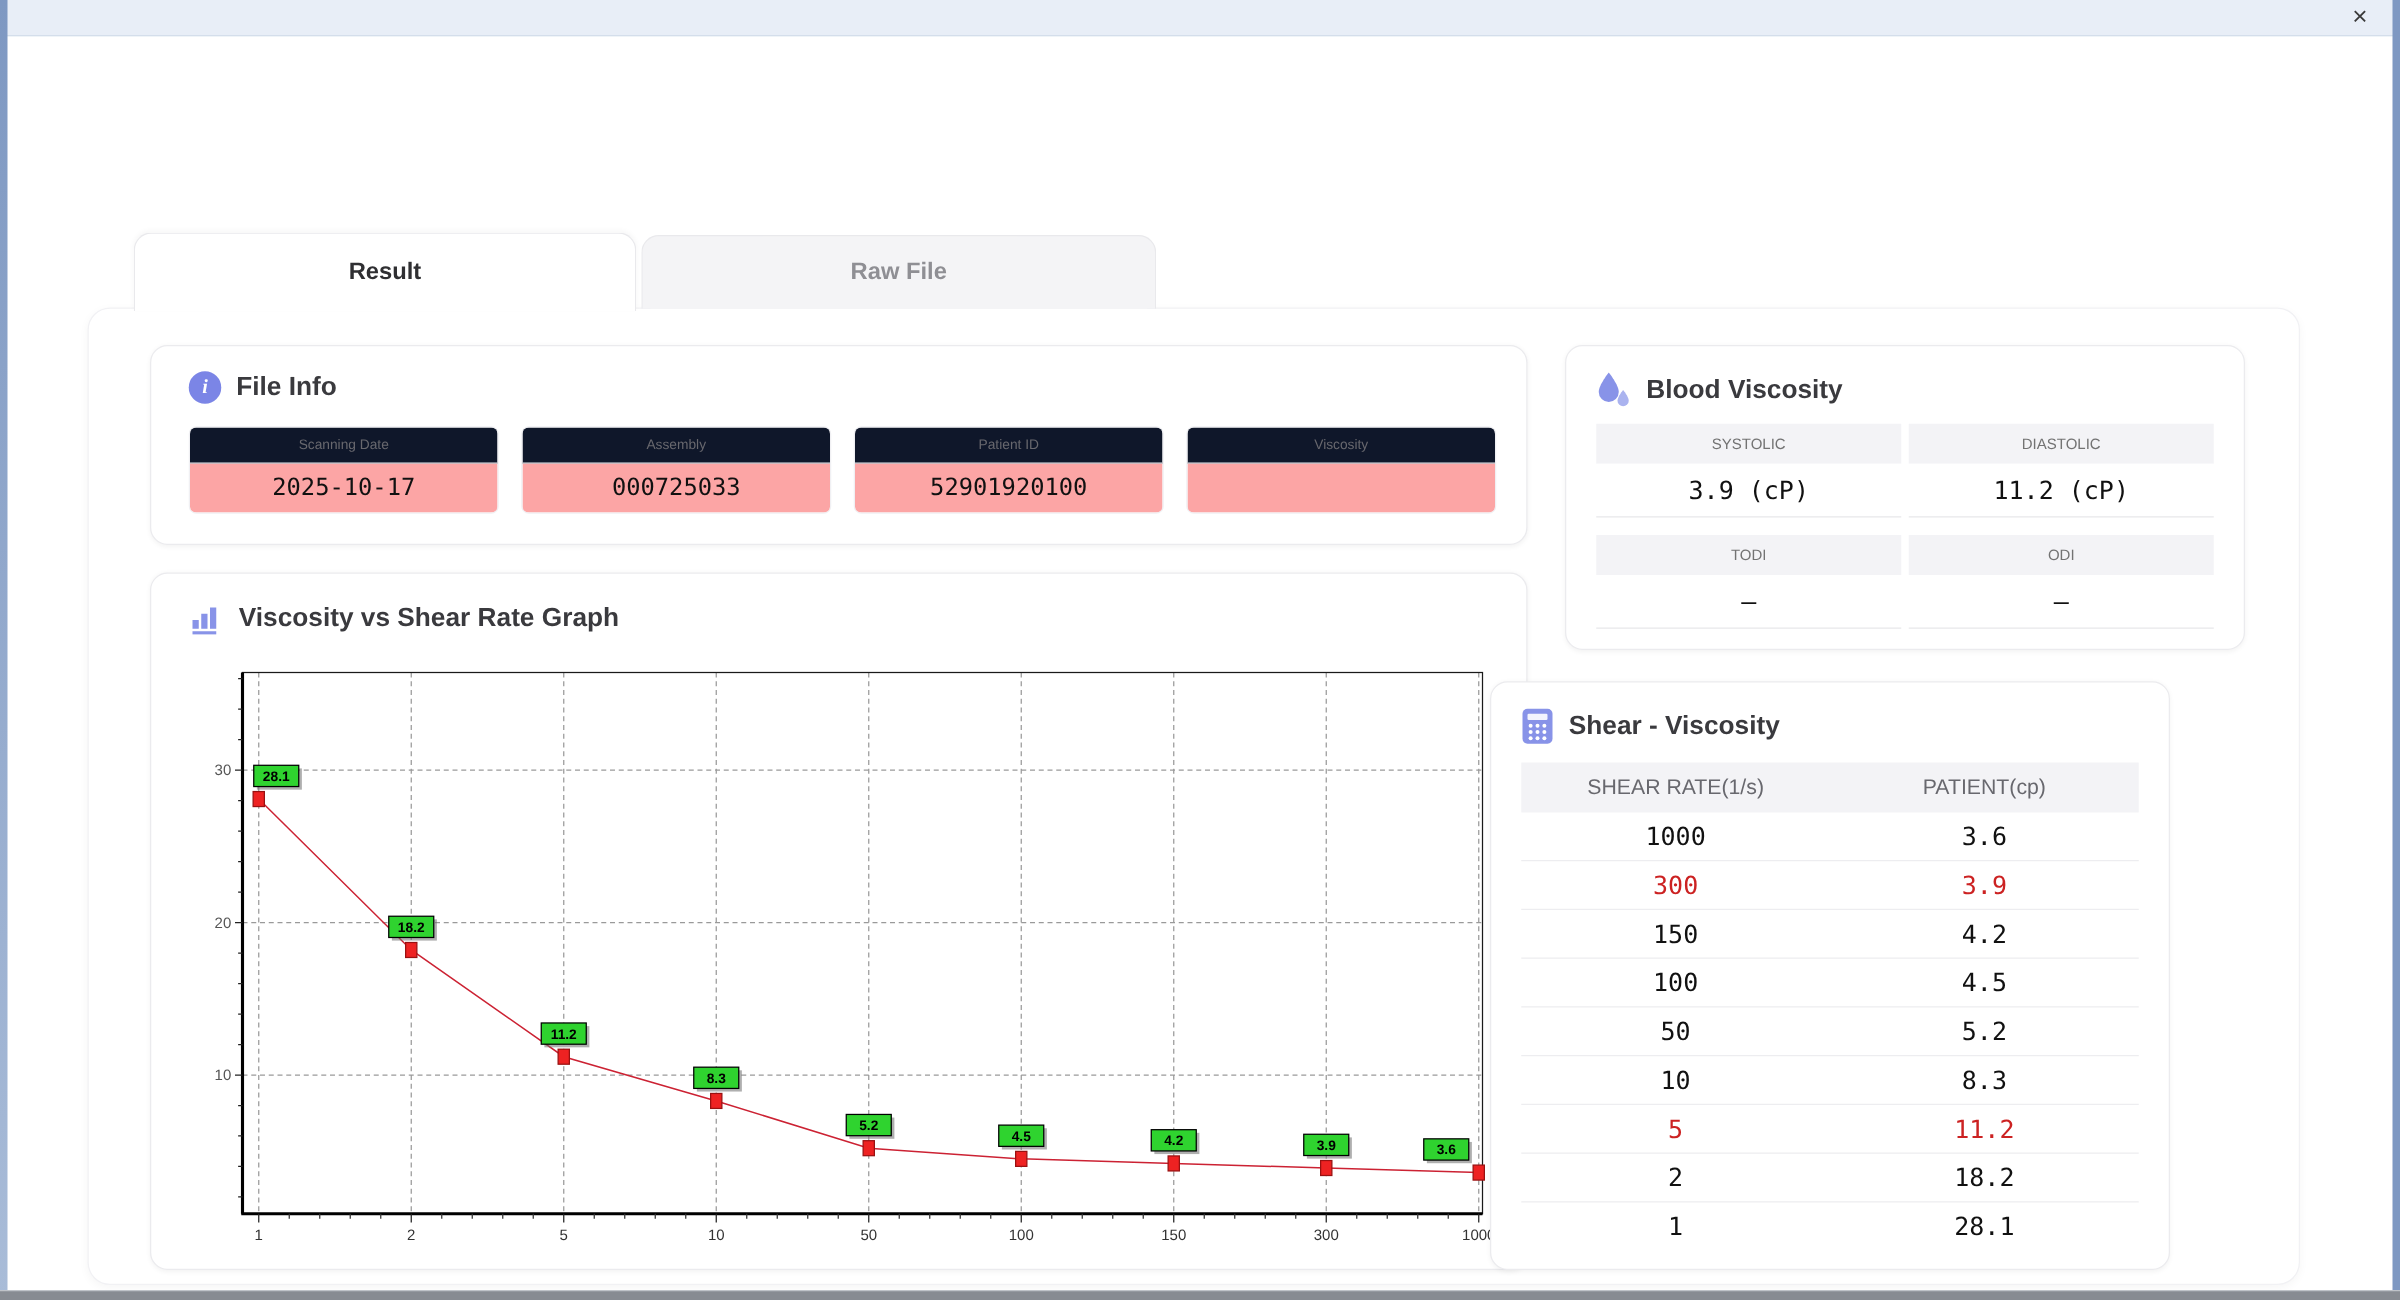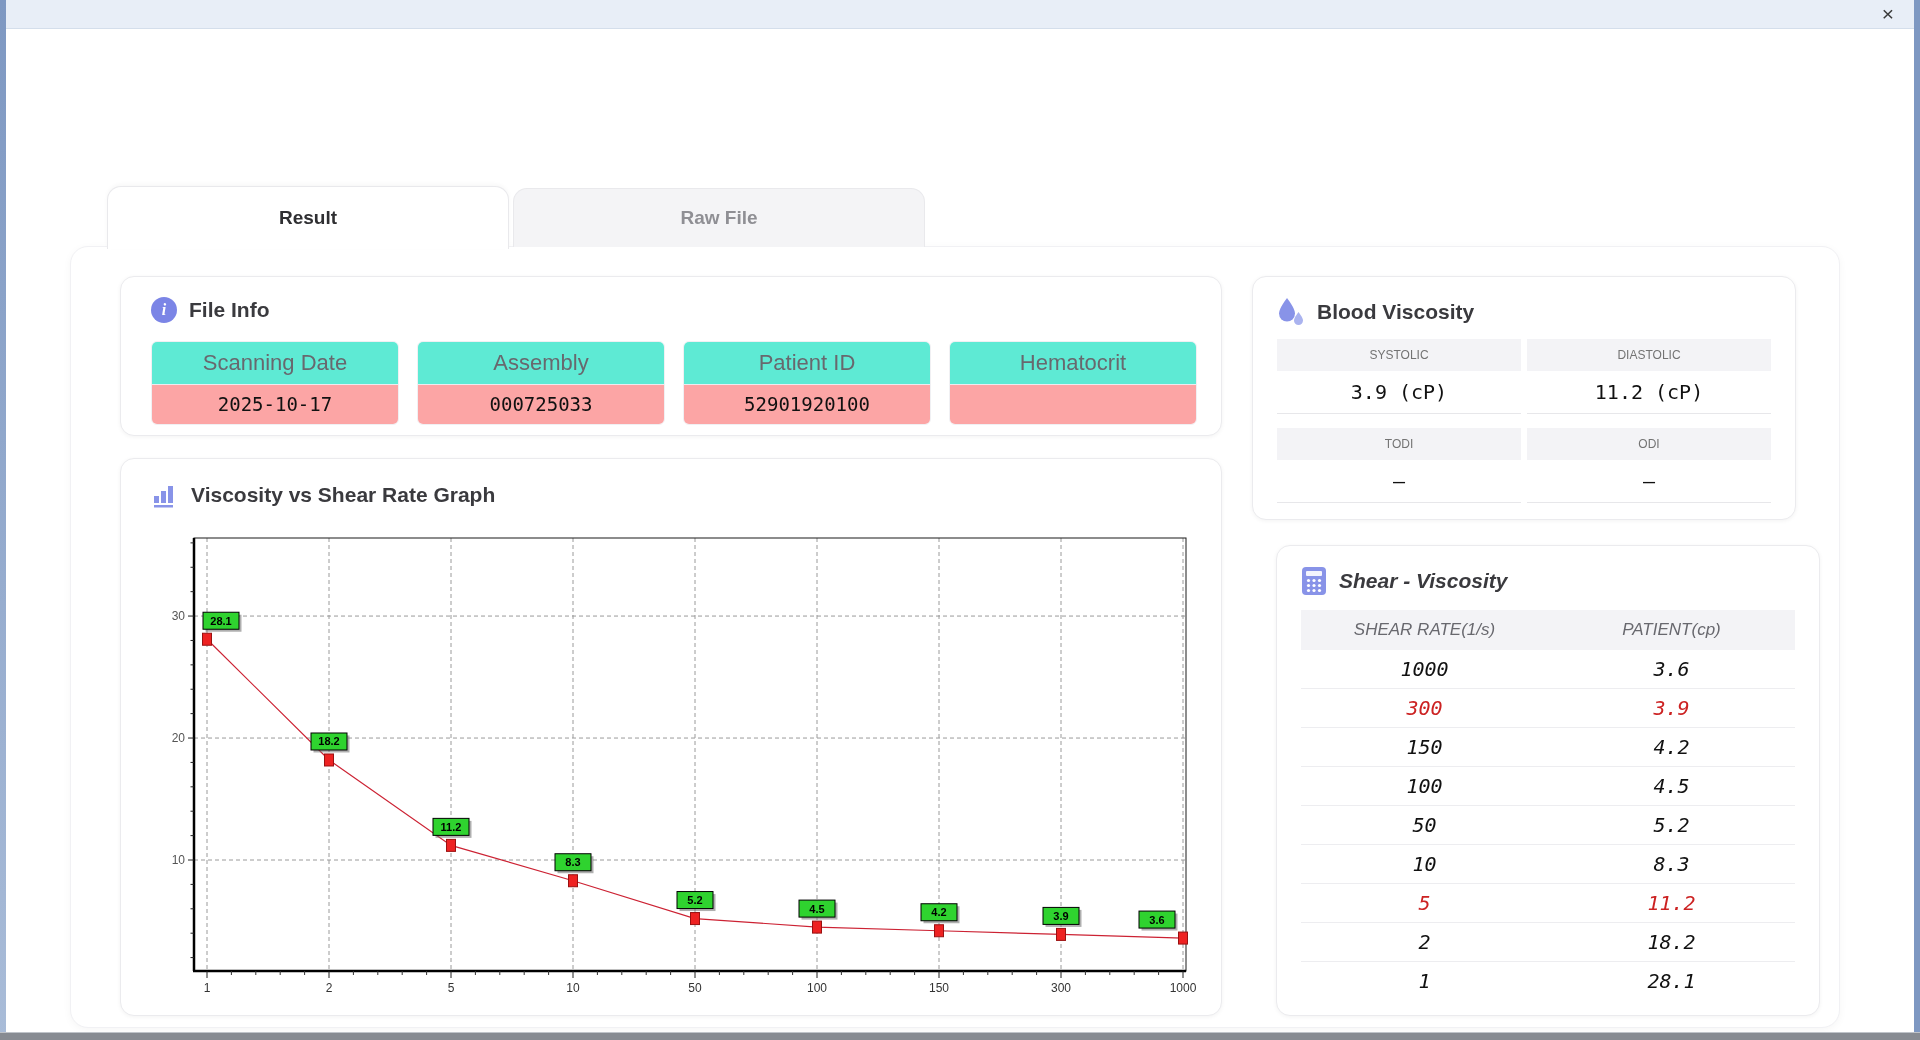--- a/index.html
+++ b/index.html
@@ -28,21 +28,21 @@
        border:1px solid #e9e9ec;border-bottom:none;border-radius:14px 14px 0 0;font-size:19px;z-index:5;}
   .tab.active{background:#fff;color:#2f2f32;font-weight:bold;height:62px;box-shadow:0 -2px 4px rgba(0,0,0,.03);}
   .tab.inactive{background:#f4f4f6;color:#8f8f94;font-weight:bold;height:58px;}
 
   .panel{position:absolute;left:70px;top:246px;width:1768px;height:780px;background:#fff;
          border:1px solid #f1f1f4;border-radius:18px;box-shadow:0 2px 8px rgba(0,0,0,.04);}
 
   
   .fi-row{position:absolute;left:30px;top:64px;display:flex;gap:18px;}
   .fi-group{width:246px;border:1px solid #f0f0f3;border-radius:6px;overflow:hidden;}
-  .fi-label{background:#5eead4;color:#68686e;font-size:22px;text-align:center;padding:8px 0;border-bottom:1px solid #ececef;}
+  .fi-label{background:#0f172a;color:#68686e;font-size:11px;text-align:center;padding:8px 0;border-bottom:1px solid #ececef;}
   .fi-value{background:#fca5a5;color:#111;font-size:19px;font-family:"DejaVu Sans Mono",monospace;text-align:center;padding:8px 0;min-height:23px;}
 
   
   .bv-grid{position:absolute;left:24px;top:62px;width:494px;}
   .bv-pair{display:flex;gap:6px;margin-bottom:10px;}
   .bv-col{flex:1;}
   .bv-h{background:#f3f3f6;color:#737373;font-size:12px;text-align:center;padding:9px 0;}
   .bv-v{background:#fff;color:#111;font-size:20px;font-family:"DejaVu Sans Mono",monospace;text-align:center;padding:9px 0;border-bottom:1px solid #e7e7ea;}
 
   
@@ -92,21 +92,21 @@
         </div>
         <div class="fi-group">
           <div class="fi-label">Assembly</div>
           <div class="fi-value">000725033</div>
         </div>
         <div class="fi-group">
           <div class="fi-label">Patient ID</div>
           <div class="fi-value">52901920100</div>
         </div>
         <div class="fi-group">
-          <div class="fi-label">Hematocrit</div>
+          <div class="fi-label">Viscosity</div>
           <div class="fi-value"></div>
         </div>
       </div>
   </div>
 
   <div class="card" style="left:120px;top:458px;width:1100px;height:556px;">
     <div class="card-title" style="position:absolute;left:30px;top:22px;">
       <svg width="28" height="28" viewBox="0 0 28 28">
         <rect x="3" y="15" width="5" height="7" fill="#8893e8"></rect>
         <rect x="10" y="10" width="5" height="12" fill="#8893e8"></rect>
@@ -264,21 +264,21 @@
           <div class="bv-col bv-h">TODI</div>
           <div class="bv-col bv-h">ODI</div>
         </div>
         <div class="bv-pair" style="margin-bottom: 14px;">
           <div class="bv-col bv-v">–</div>
           <div class="bv-col bv-v">–</div>
         </div>
       </div>
   </div>
 
-  <div class="card" style="left:1276px;top:545px;width:542px;height:469px;font-style:italic;">
+  <div class="card" style="left:1192px;top:545px;width:542px;height:469px;">
     <div class="card-title" style="position:absolute;left:24px;top:20px;">
       <svg width="26" height="30" viewBox="0 0 26 30">
         <rect x="1" y="1" width="24" height="28" rx="4" fill="#8893e8"></rect>
         <rect x="5" y="5" width="16" height="5" rx="1" fill="#fff" opacity=".9"></rect>
         <circle cx="7.5" cy="14.5" r="1.6" fill="#fff"></circle>
           <circle cx="13" cy="14.5" r="1.6" fill="#fff"></circle>
           <circle cx="18.5" cy="14.5" r="1.6" fill="#fff"></circle>
         <circle cx="7.5" cy="19.5" r="1.6" fill="#fff"></circle>
           <circle cx="13" cy="19.5" r="1.6" fill="#fff"></circle>
           <circle cx="18.5" cy="19.5" r="1.6" fill="#fff"></circle>

